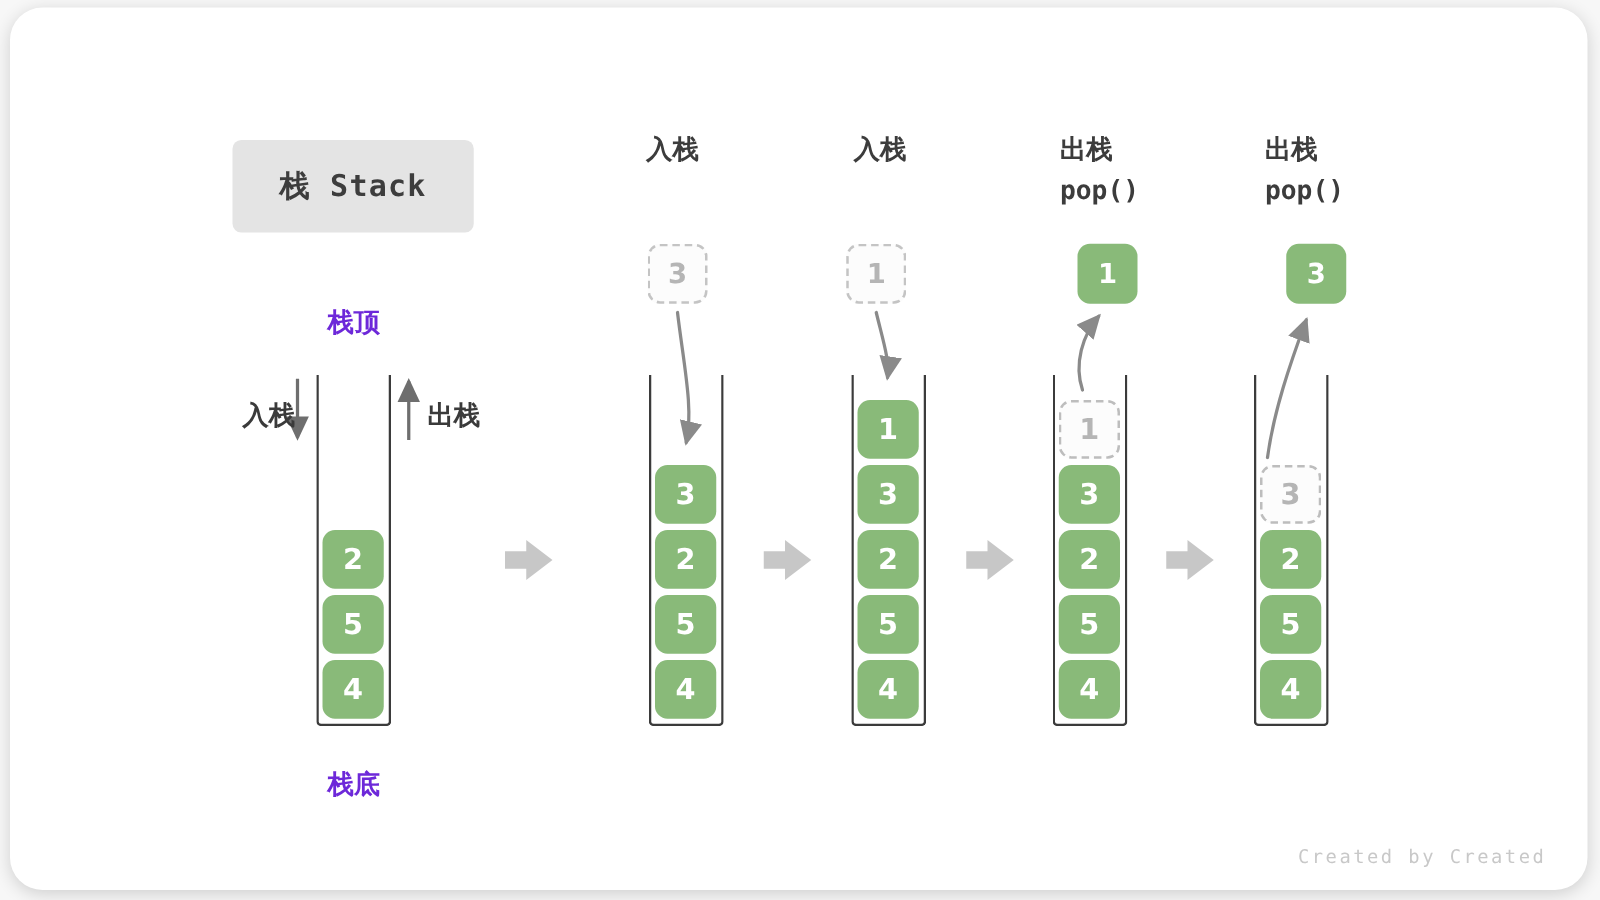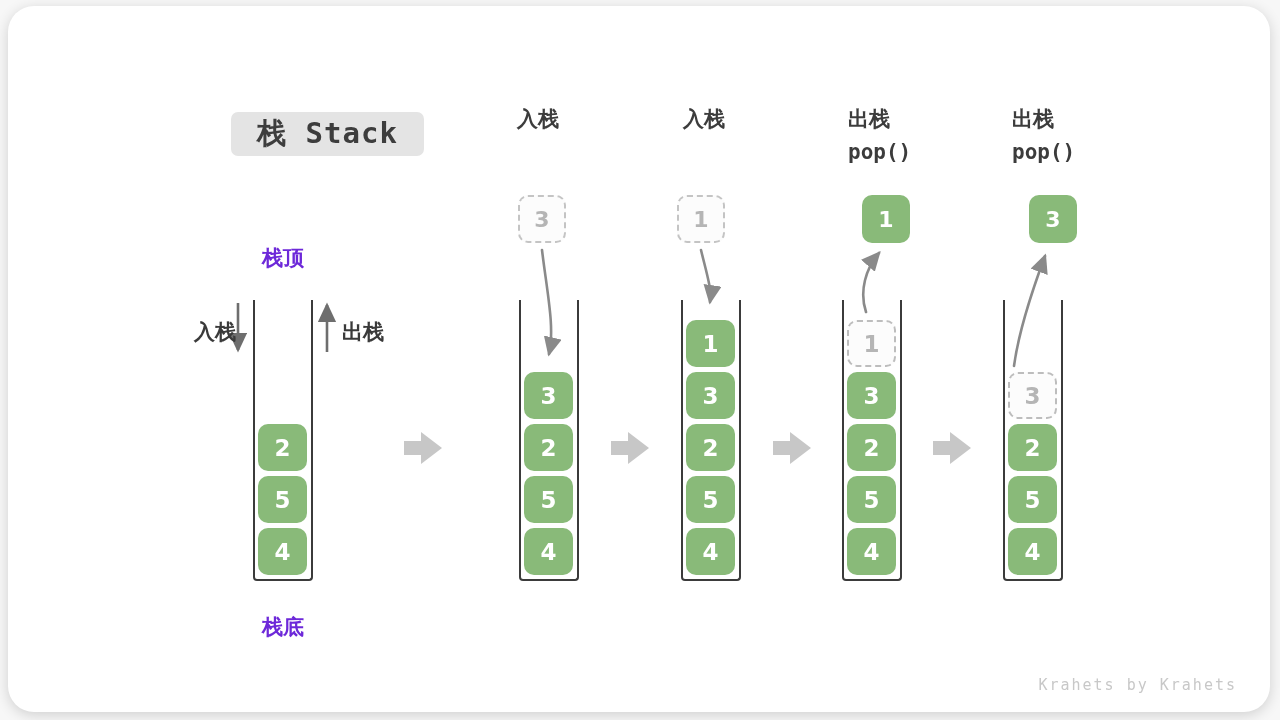--- a/index.html
+++ b/index.html
@@ -8,25 +8,25 @@
     background:#f7f7f7;
     font-family:"DejaVu Sans","Liberation Sans",sans-serif;
   }
   .card{
     position:absolute;left:8px;top:6px;width:1262px;height:706px;
     background:#ffffff;border-radius:26px;
     box-shadow:0 3px 14px rgba(0,0,0,0.16);
   }
   .layer{position:absolute;left:0;top:0;width:1280px;height:720px;}
   .title-box{
-    position:absolute;left:186px;top:112px;width:193px;height:44px;
+    position:absolute;left:186px;top:112px;width:193px;height:74px;
     background:#e4e4e4;border-radius:7px;
     display:flex;align-items:center;justify-content:center;
     font-family:"DejaVu Sans Mono","DejaVu Sans",monospace,sans-serif;
-    font-size:29px;font-weight:700;color:#3d3d3d;letter-spacing:1px;margin-left:45px;
+    font-size:24px;font-weight:700;color:#3d3d3d;letter-spacing:1px;
   }
   .op-label{position:absolute;top:104px;width:170px;color:#3c3c3c;}
   .op-action{font-size:21px;font-weight:600;line-height:30px;}
   .op-code{
     font-family:"DejaVu Sans Mono","Liberation Mono",monospace;
     font-size:21px;font-weight:600;line-height:36px;color:#3c3c3c;
   }
   .op-code .arg{color:#67a957;font-weight:700;}
   .well{
     position:absolute;top:300px;width:60px;height:281px;box-sizing:border-box;
@@ -152,15 +152,15 @@
   <div class="float dashed" style="left:518px;">3</div>
   <div class="float dashed" style="left:677px;">1</div>
   <div class="float green" style="left:862px;">1</div>
   <div class="float green" style="left:1029px;">3</div>
 
   <div class="diagram-label" style="left:283px;top:244px;">栈顶</div>
   <div class="diagram-label" style="left:283px;top:613px;">栈底</div>
   <div class="side-label" style="left:194px;top:318px;">入栈</div>
   <div class="side-label" style="left:342px;top:318px;">出栈</div>
 
-  <div class="watermark">Krahets by Krahets</div>
+  <div class="watermark">Created by Created</div>
 
 </div>
 
 </body></html>

